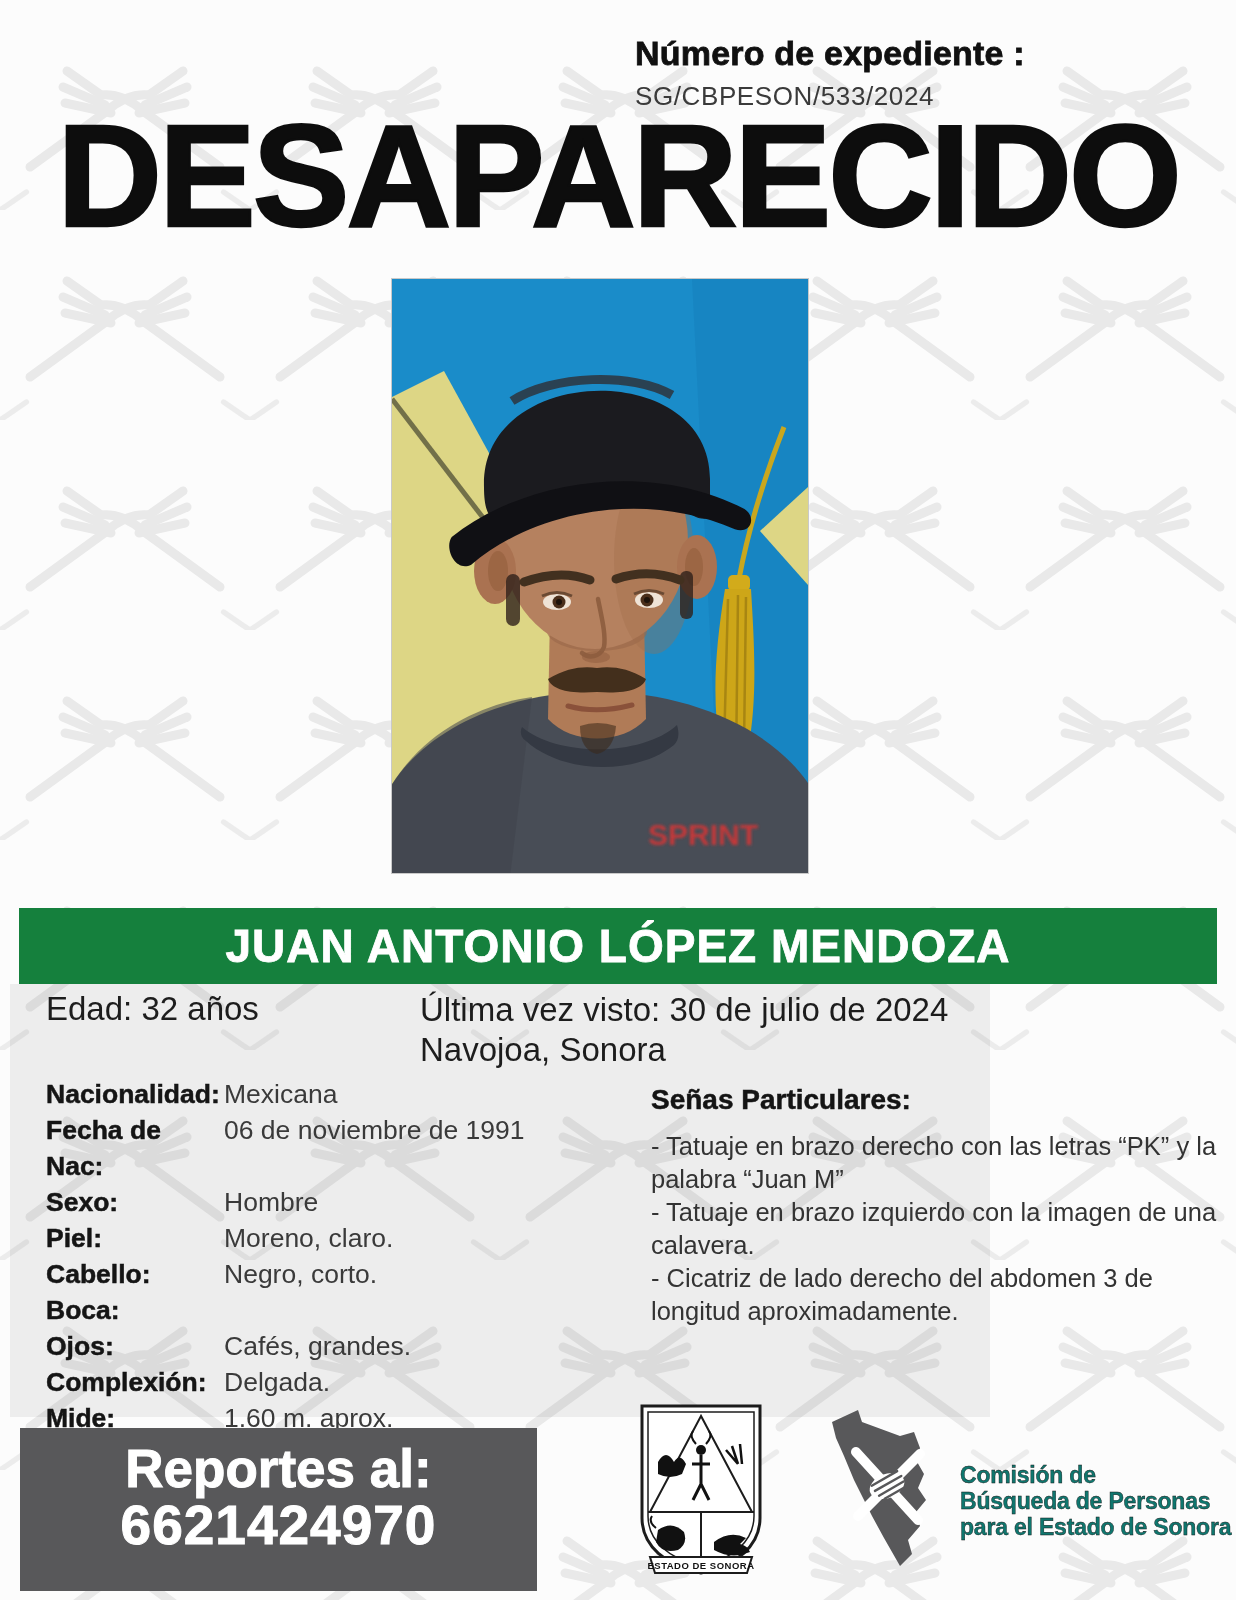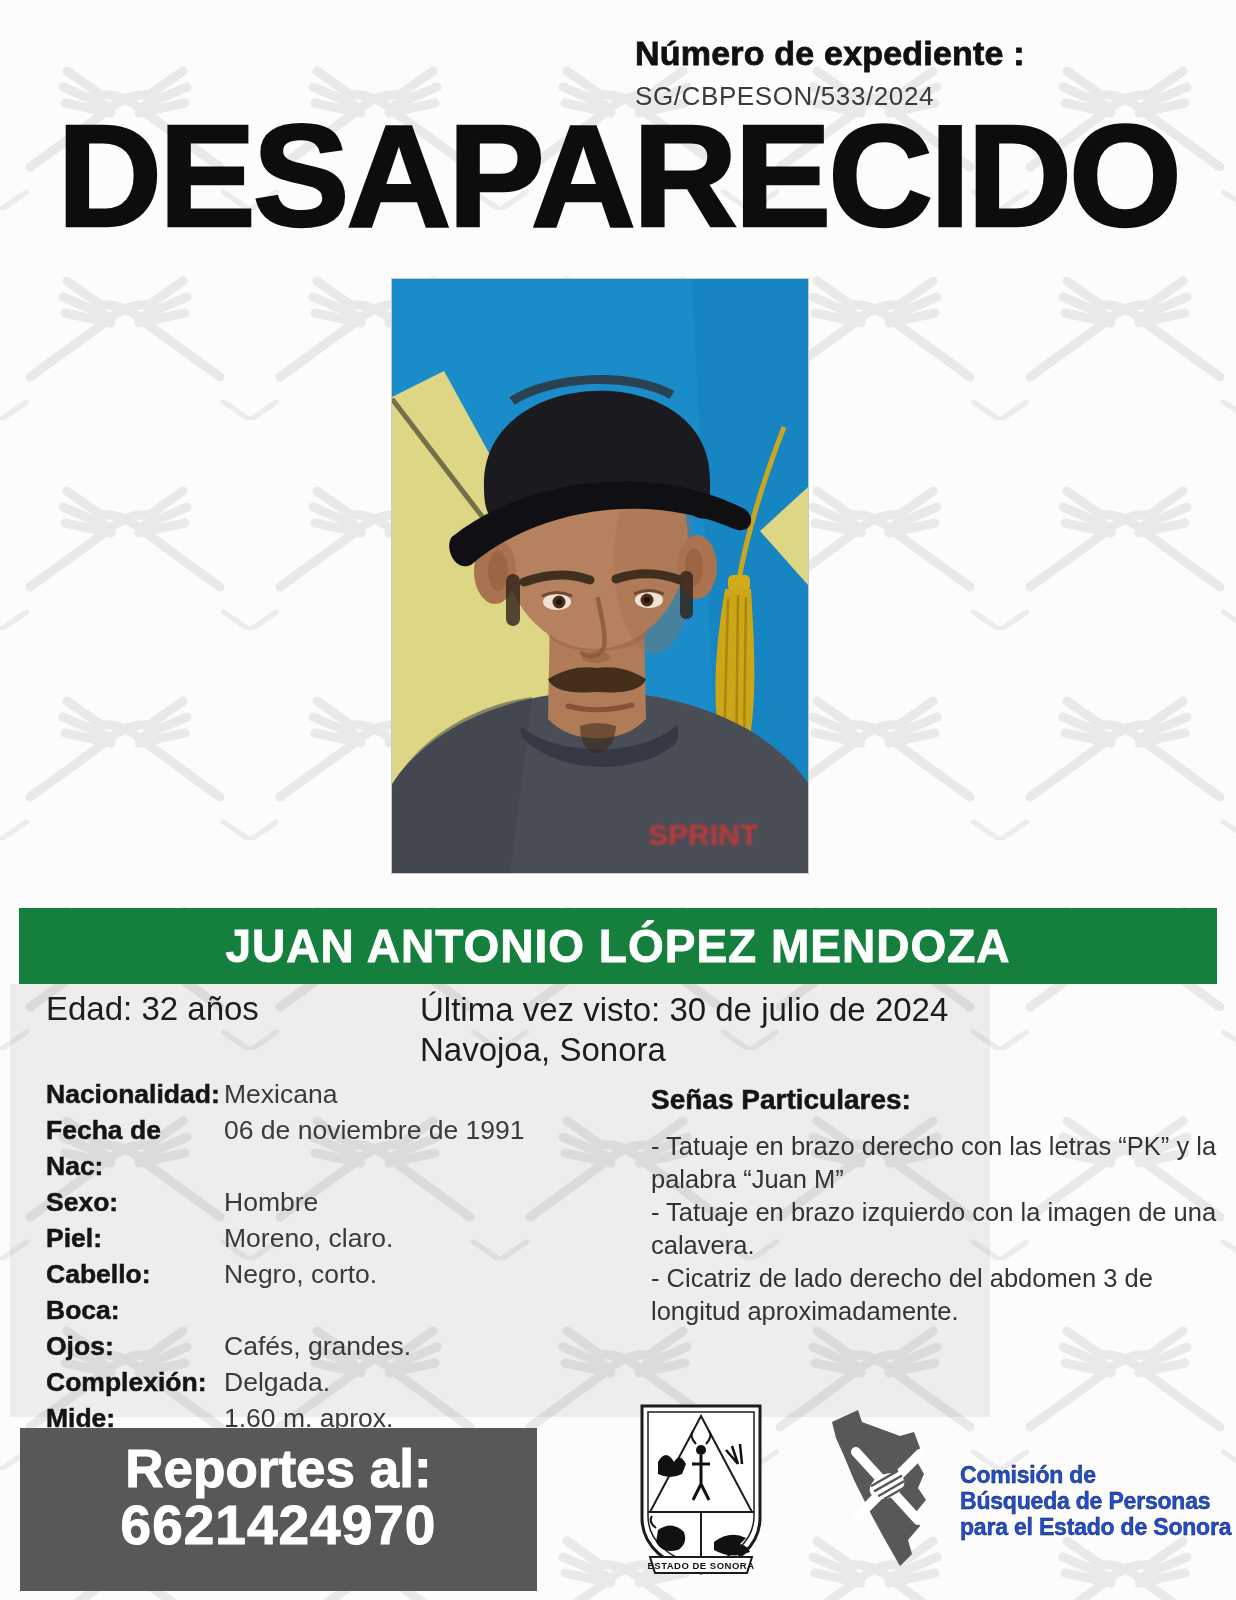--- a/index.html
+++ b/index.html
@@ -84,21 +84,21 @@
   }
   .report-email{
     font-size:24px;font-weight:bold;margin-top:12px;letter-spacing:-0.2px;
     -webkit-text-stroke:0.4px #fff;
   }
 
   .seal{position:absolute;left:630px;top:1400px;}
   .maplogo{position:absolute;left:828px;top:1408px;}
   .commission-text{
     position:absolute;left:960px;top:1462px;
-    font-size:23px;font-weight:bold;line-height:26px;color:#1d4ed8;
+    font-size:23px;font-weight:bold;line-height:26px;color:#0f766e;
     -webkit-text-stroke:0.4px #141414;letter-spacing:-0.2px;white-space:nowrap;
   }
 </style>
 </head>
 <body>
 
 <svg class="watermark" width="1236" height="1600" viewBox="0 0 1236 1600" aria-hidden="true">
   <defs>
     <pattern id="wm" width="250" height="210" patternUnits="userSpaceOnUse">
       <g stroke="#e9e9e9" stroke-width="9" fill="none" stroke-linecap="round">

